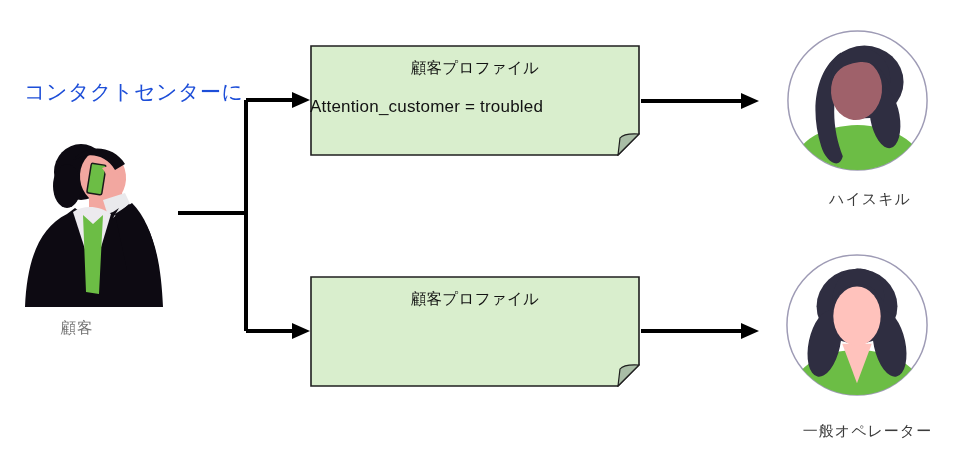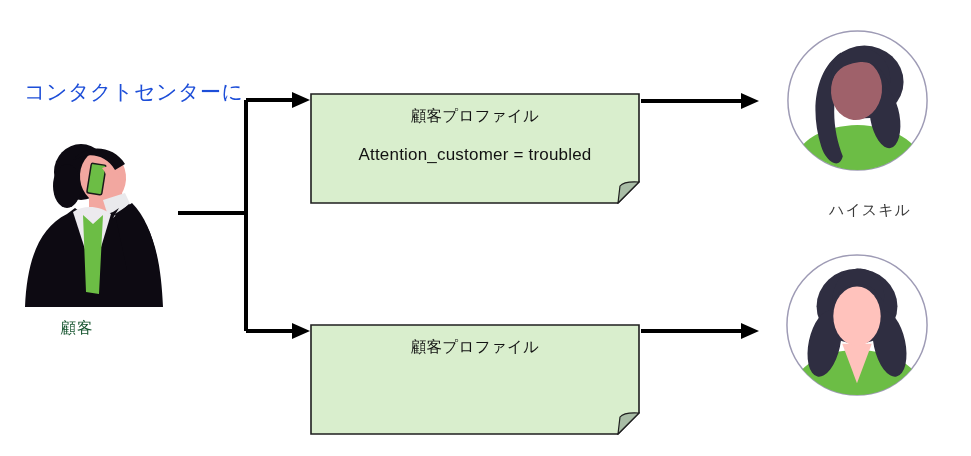--- a/index.html
+++ b/index.html
@@ -7,41 +7,41 @@
     position:relative;width:971px;height:456px;background:#ffffff;overflow:hidden;
     font-family:"Liberation Sans","DejaVu Sans",sans-serif;
   }
   .abs{position:absolute;}
   .caption{
     left:24px;top:78px;width:230px;
     font-size:21px;line-height:27px;color:#1d4ed8;letter-spacing:0.5px;
   }
   .customer-label{
     left:17px;top:318px;width:120px;text-align:center;
-    font-size:15.5px;color:#14532d;letter-spacing:1px;
+    font-size:15.5px;color:#737373;letter-spacing:1px;
   }
   .connectors{left:0;top:0;pointer-events:none;}
-  .note{width:330px;height:111px;margin-top:48px;}
+  .note{width:330px;height:111px;}
   .note .note-bg{position:absolute;left:0;top:0;}
   .note .note-title{
     position:absolute;top:13px;left:0;width:100%;text-align:center;
     font-size:15.5px;color:#121212;letter-spacing:0.3px;
   }
   .note .note-body{
-    position:absolute;top:52px;left:0;width:100%;text-align:center;
+    position:absolute;top:52px;left:0;width:100%;text-align:left;
     font-size:17px;color:#121212;letter-spacing:0.2px;
   }
   .note-top{left:310px;top:45px;}
   .note-bottom{left:310px;top:276px;}
   .avatar-top{left:784px;top:27px;}
   .avatar-bottom{left:783px;top:251px;}
   .op-label{
     text-align:center;font-size:15px;line-height:23px;color:#3b3b3b;letter-spacing:1px;
   }
-  .op-label-top{left:795px;top:198px;width:150px;}
+  .op-label-top{left:795px;top:189px;width:150px;font-family:Liberation Mono, monospace;}
   .op-label-bottom{left:790px;top:419px;width:155px;}
 </style>
 </head>
 <body>
 
 <div class="canvas">
 
   <svg class="abs connectors" width="971" height="456" viewBox="0 0 971 456">
     <g stroke="#000000" stroke-width="4" fill="none">
       <path d="M178,213 H248"></path>
@@ -136,14 +136,17 @@
     <g clip-path="url(#clipB)">
       <path d="M4,150 C12,114 40,101 75,100 C112,101 140,116 146,150 Z" fill="#6cbd45"></path>
       <path d="M60,94 L90,94 L75,134 Z" fill="#ffc2bc"></path>
       <ellipse cx="75" cy="56" rx="41" ry="38" fill="#2f2e41"></ellipse>
       <ellipse cx="42" cy="94" rx="16" ry="34" fill="#2f2e41" transform="rotate(12 42 94)"></ellipse>
       <ellipse cx="108" cy="94" rx="16" ry="34" fill="#2f2e41" transform="rotate(-12 108 94)"></ellipse>
       <ellipse cx="75" cy="66" rx="24" ry="30" fill="#ffc2bc"></ellipse>
       <path d="M50,56 C48,26 70,16 80,18 C96,20 105,35 102,52 C94,38 86,32 75,34 C60,36 52,44 50,56 Z" fill="#2f2e41"></path>
     </g>
   </svg>
+  <div class="abs op-label op-label-bottom">
+    <div>一般オペレーター</div>
+  </div>
 
 </div>
 
 </body></html>

